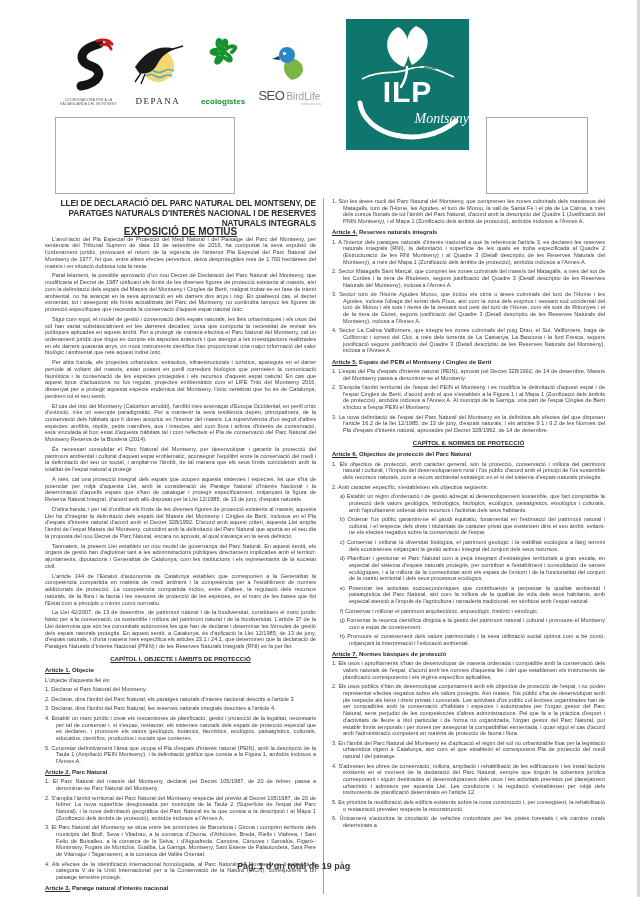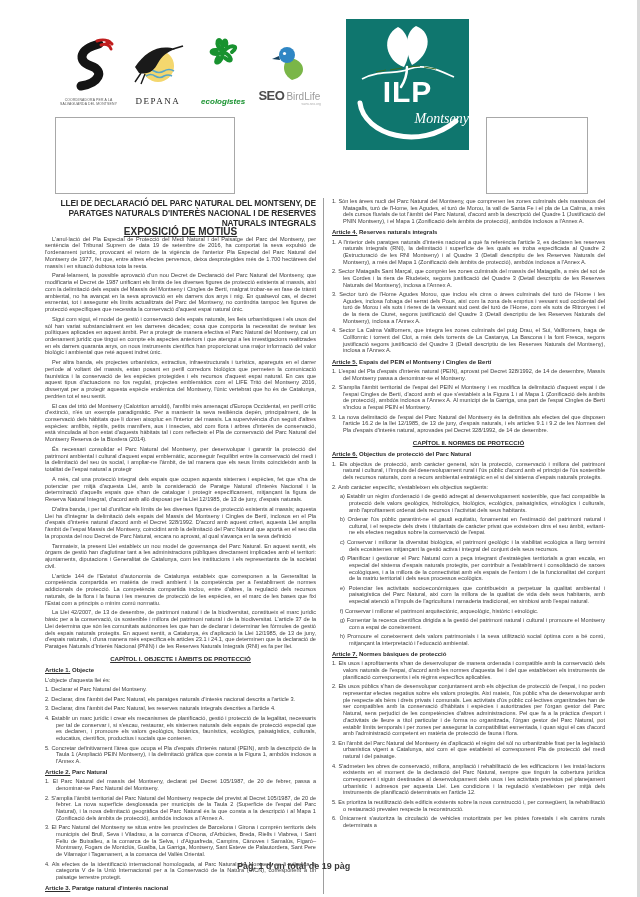--- a/index.html
+++ b/index.html
@@ -6,23 +6,23 @@
     font-family:"Liberation Sans",sans-serif;color:#3d3d3d;}
   .page{position:relative;width:640px;height:897px;background:#fff;}
   .scan-edge{position:absolute;right:0;top:0;width:3px;height:897px;background:#d9d9d9;}
 
   
   .logo-row{position:absolute;left:56px;top:26px;width:265px;height:80px;display:flex;
     align-items:flex-end;gap:6px;}
   .logo{display:flex;flex-direction:column;align-items:center;justify-content:flex-end;}
   .logo-caption{font-size:3.4px;color:#555;text-align:center;line-height:4.2px;margin-top:1px;letter-spacing:.2px;}
   .depana-label{font-family:"Liberation Serif",serif;font-size:9px;letter-spacing:1.5px;color:#1c1c1c;margin-top:0px;}
-  .eco-label{font-size:8px;font-weight:bold;font-style:italic;color:#18922f;margin-top:18px;}
+  .eco-label{font-size:8px;font-weight:bold;color:#18922f;margin-top:18px;}
   .seo-textline{display:flex;align-items:baseline;gap:2px;}
-  .seo-word{font-size:13px;font-weight:700;color:#4c4c4c;letter-spacing:-.5px;}
+  .seo-word{font-size:13px;font-weight:400;color:#4c4c4c;letter-spacing:-.5px;}
   .birdlife-word{font-size:10px;color:#9b9b9b;}
   .seo-url{font-size:3.4px;color:#b0b0b0;margin-top:-1px;align-self:flex-end;}
 
   
   .ilp-box{position:absolute;left:346px;top:19px;width:123px;height:131px;background:#0f766e;overflow:hidden;}
   .ilp-box svg{position:absolute;left:0;top:0;}
   .ilp-acronym{position:absolute;left:0;top:58px;width:100%;text-align:center;color:#fff;
     font-weight:bold;font-size:30px;letter-spacing:1px;line-height:30px;}
   .ilp-name{position:absolute;left:0;top:92px;width:100%;text-align:right;color:#fff;
     font-family:"Liberation Serif",serif;font-style:italic;font-size:14px;}

